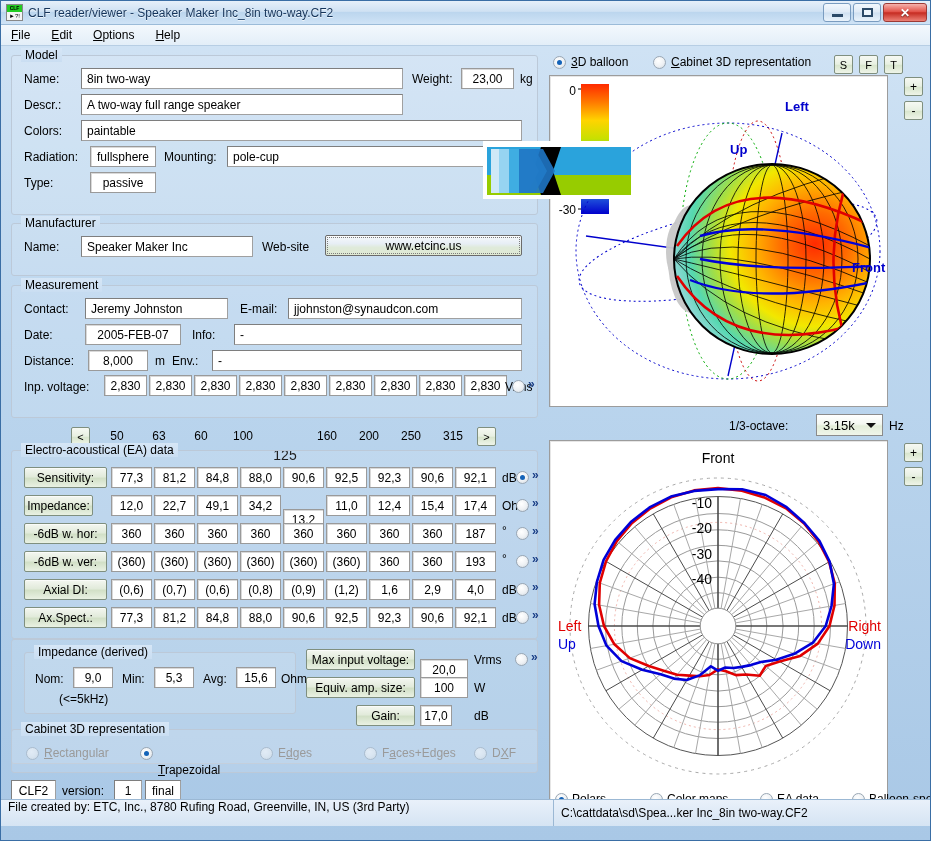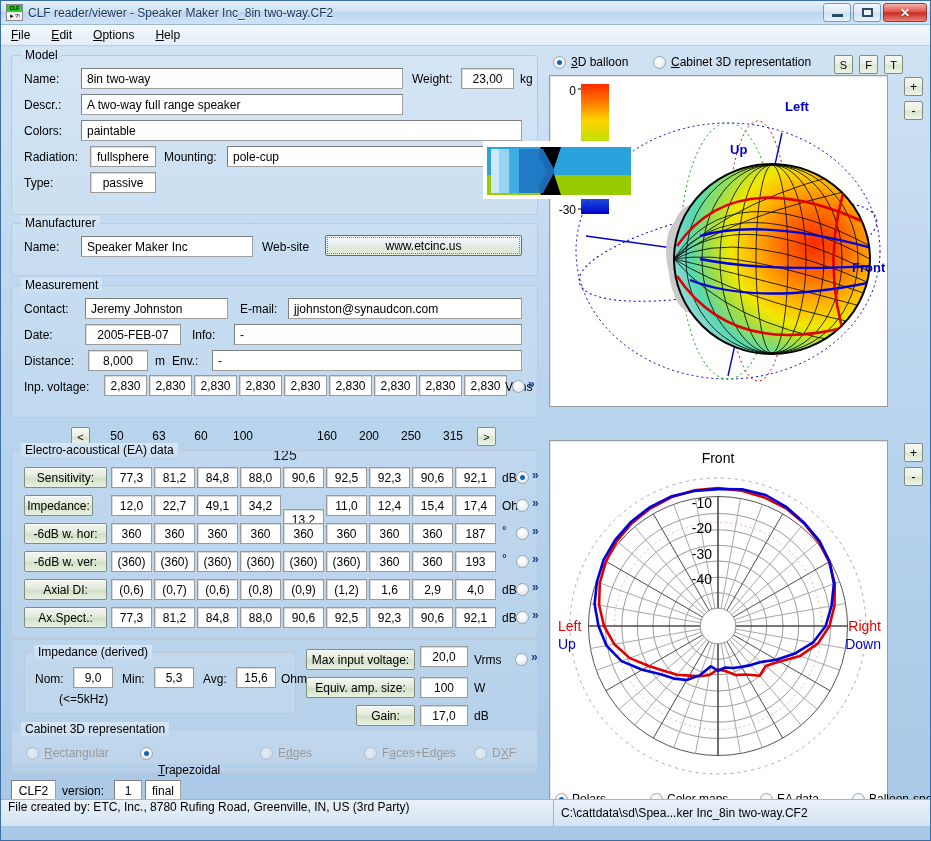--- a/index.html
+++ b/index.html
@@ -412,31 +412,31 @@
         <div class="field ctr sunk" style="left:48px; top:14px; width:40px;">9,0</div>
         <div class="lbl" style="left:97px; top:19px;">Min:</div>
         <div class="field ctr sunk" style="left:129px; top:14px; width:40px;">5,3</div>
         <div class="lbl" style="left:178px; top:19px;">Avg:</div>
         <div class="field ctr sunk" style="left:211px; top:14px; width:40px;">15,6</div>
         <div class="lbl" style="left:256px; top:19px;">Ohm</div>
         <div class="lbl" style="left:34px; top:39px;">(&lt;=5kHz)</div>
       </div>
 
       <div class="btn" style="left:294px; top:9px; width:109px;">Max input voltage:</div>
-      <div class="field ctr sunk" style="left:408px; top:6px; width:48px;">20,0</div>
+      <div class="field ctr sunk" style="left:408px; top:19px; width:48px;">20,0</div>
       <div class="lbl" style="left:462px; top:13px;">Vrms</div>
       <div class="radio" style="left:503px; top:13px;"></div>
       <div class="chev" style="left:519px; top:10px;">»</div>
 
       <div class="btn" style="left:294px; top:37px; width:109px;">Equiv. amp. size:</div>
       <div class="field ctr sunk" style="left:408px; top:37px; width:48px;">100</div>
       <div class="lbl" style="left:462px; top:41px;">W</div>
 
       <div class="btn" style="left:344px; top:65px; width:59px;">Gain:</div>
-      <div class="field ctr sunk" style="left:408px; top:65px; width:48px;">17,0</div>
+      <div class="field ctr sunk" style="left:408px; top:65px; width:32px;">17,0</div>
       <div class="lbl" style="left:462px; top:69px;">dB</div>
     </div>
 
     <div class="group" style="left:10px; top:682px; width:527px; height:44px;">
       <div class="glabel">Cabinet 3D representation</div>
       <div id="cab3d-options" style="position:absolute; left:0; top:0; width:100%; height:100%;">
           <div class="radio dim" style="left: 14px; top: 17px;"></div>
           <div class="rlabel dim" style="left: 32px; top: 16px;"><u>R</u>ectangular</div>
           <div class="radio on" style="left: 128px; top: 17px;"></div>
           <div class="rlabel" style="left: 146px; top: 16px; margin-top: 17px;"><u>T</u>rapezoidal</div>
@@ -563,20 +563,28 @@
         <rect x="4" y="6" width="144" height="28" fill="#2aa3dc"></rect>
         <rect x="4" y="34" width="144" height="20" fill="#97cc00"></rect>
         <polygon points="58,6 78,6 70,30 78,54 58,54 50,30" fill="#000000"></polygon>
         <path d="M8 8 L40 8 L52 30 L40 52 L8 52 Z" fill="#cfe9f7"></path>
         <path d="M16 8 L44 8 L56 30 L44 52 L16 52 Z" fill="#8fd2ef" opacity="0.9"></path>
         <path d="M26 8 L52 8 L64 30 L52 52 L26 52 Z" fill="#35a8e0" opacity="0.9"></path>
         <path d="M36 8 L60 8 L72 30 L60 52 L36 52 Z" fill="#1f76c4" opacity="0.9"></path>
       </svg>
     </div>
 
+    <div style="position:absolute; left:545px; top:365px; width:386px; height:28px;">
+      <div class="lbl" style="left:183px; top:7px;">1/3-octave:</div>
+      <div class="combo" style="left:270px; top:2px; width:67px;">
+        <span>3.15k</span>
+        <span class="arrow"></span>
+      </div>
+      <div class="lbl" style="left:343px; top:7px;">Hz</div>
+    </div>
 
     <div class="vpanel" style="left:548px; top:393px; width:339px; height:382px;">
       <svg width="339" height="382" viewBox="0 0 339 382">
         <g id="polar-svg">
             <circle cx="168" cy="185" r="148" fill="none" stroke="#a8a8a8" stroke-width="1" stroke-dasharray="3,4"></circle>
             <circle cx="168" cy="185" r="129.5" fill="none" stroke="#555" stroke-width="1"></circle>
             <circle cx="168" cy="185" r="112.48" fill="none" stroke="#9a9a9a" stroke-width="1"></circle>
             <circle cx="168" cy="185" r="96.2" fill="none" stroke="#9a9a9a" stroke-width="1"></circle>
             <circle cx="168" cy="185" r="80.66000000000001" fill="none" stroke="#9a9a9a" stroke-width="1"></circle>
             <circle cx="168" cy="185" r="65.12" fill="none" stroke="#9a9a9a" stroke-width="1"></circle>

